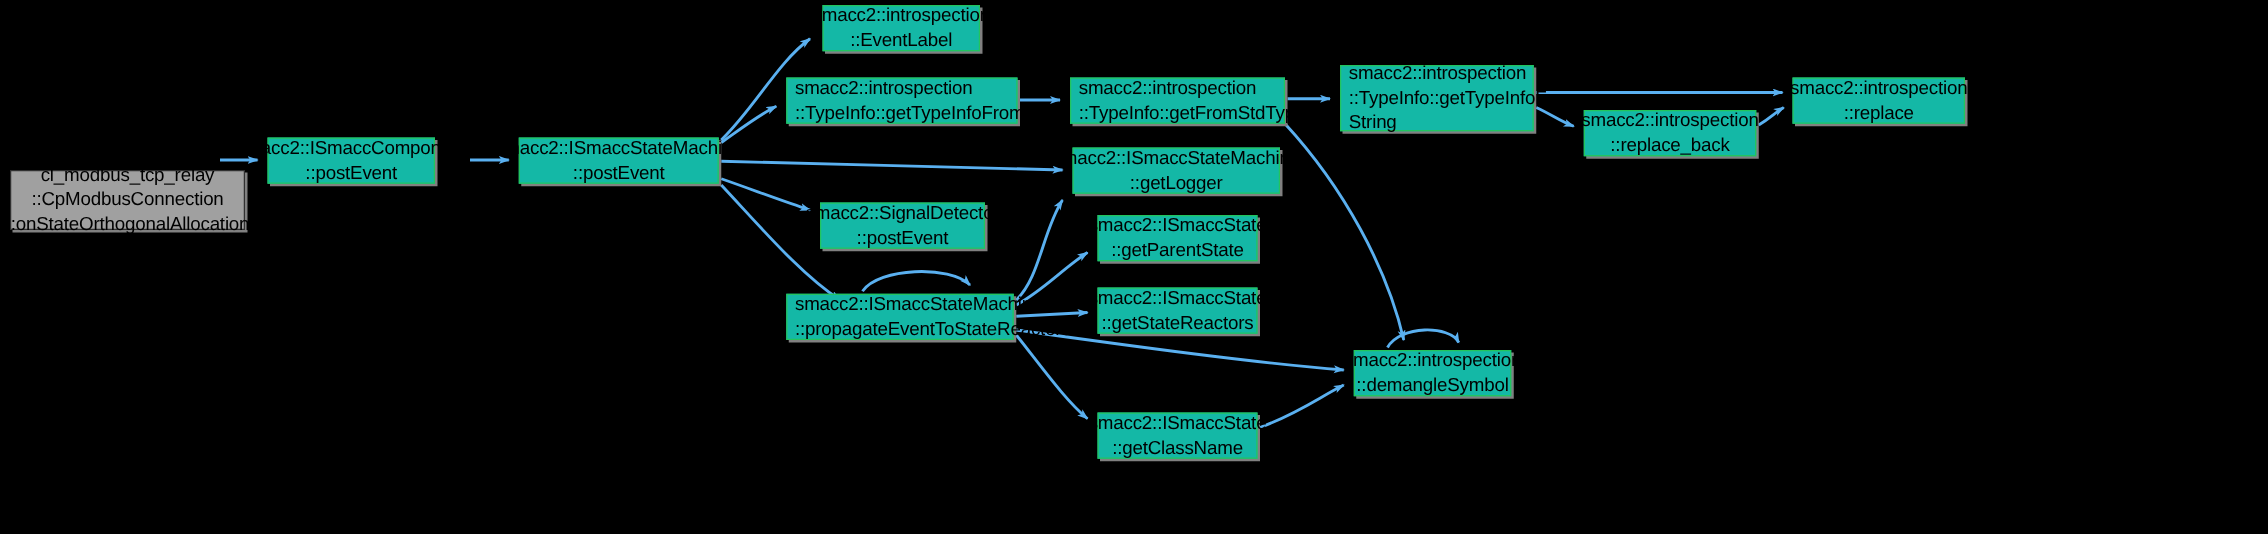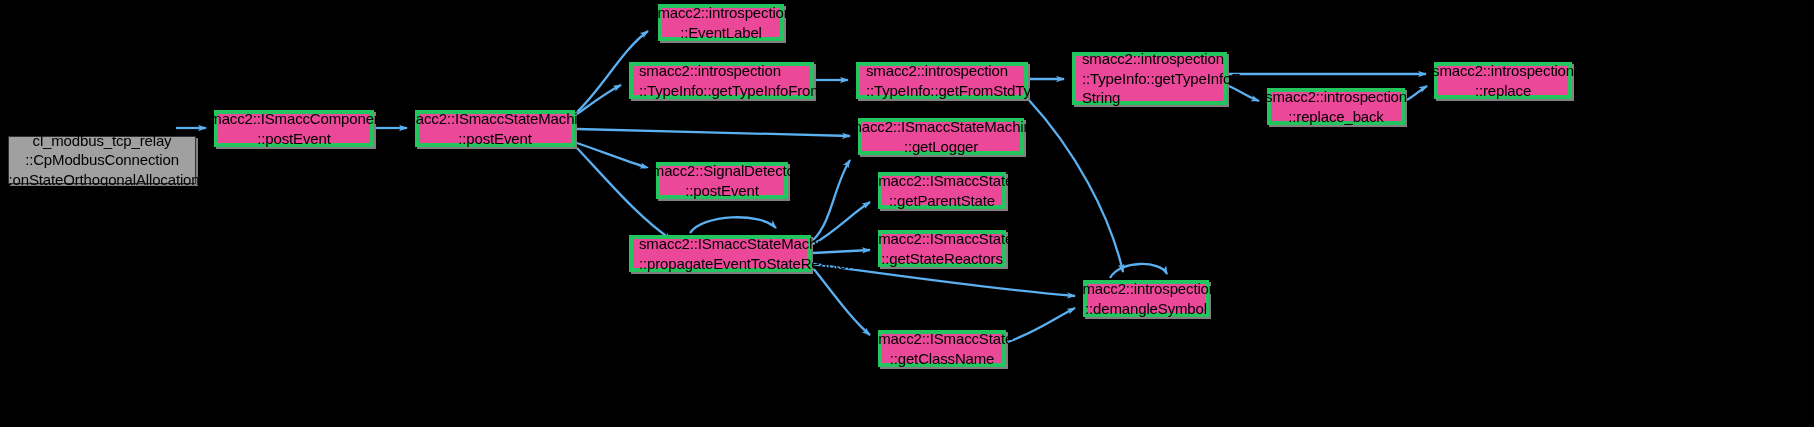--- a/index.html
+++ b/index.html
@@ -19,22 +19,22 @@
     position: absolute;
     left: 0;
     top: 0;
     width: 1814px;
     height: 427px;
     pointer-events: none;
   }
   .node {
     position: absolute;
     box-sizing: border-box;
-    background: #ec4899;
-    border: 4px solid #22c55e;
+    background: #14b8a6;
+    border: 1px solid #22c55e;
     box-shadow: 2px 2px 0 0 #808080;
     display: flex;
     align-items: center;
     justify-content: center;
     text-align: center;
     color: #000000;
     font-size: 15px;
     line-height: 1.30;
     letter-spacing: -0.15px;
     padding: 2px 6px;
@@ -106,21 +106,21 @@
       <path d="M1110,278 C1120,260 1160,260 1167,274"></path>
     </g>
   </svg>
 
   <div class="node highlight" style="left:8px; top:120px; width:188px; height:48px;margin-top:16px;">
     <span>cl_modbus_tcp_relay
 ::CpModbusConnection
 ::onStateOrthogonalAllocation</span>
   </div>
 
-  <div class="node" style="left:214px; top:110px; width:160px; height:37px;">
+  <div class="node" style="left:214px; top:110px; width:134px; height:37px;">
     <span>smacc2::ISmaccComponent
 ::postEvent</span>
   </div>
 
   <div class="node" style="left:415px; top:110px; width:160px; height:37px;">
     <span>smacc2::ISmaccStateMachine
 ::postEvent</span>
   </div>
 
   <div class="node" style="left:658px; top:4px; width:126px; height:37px;">

